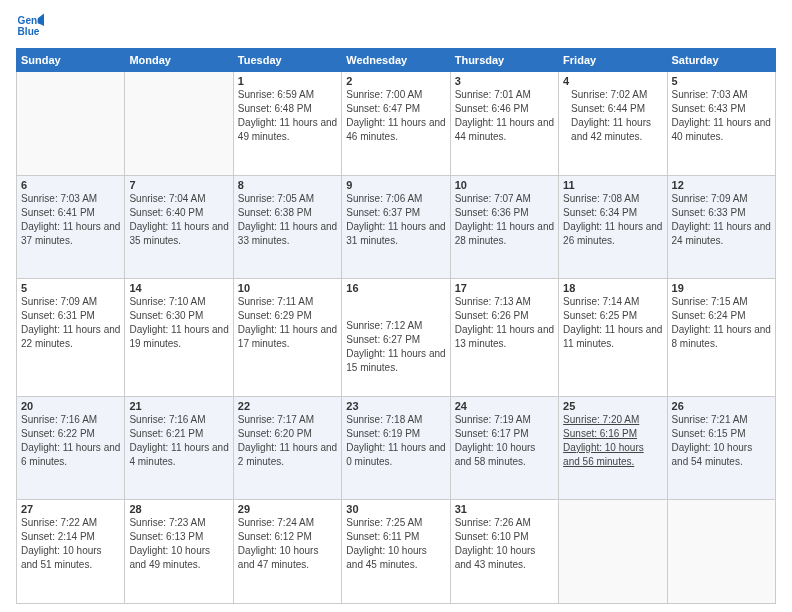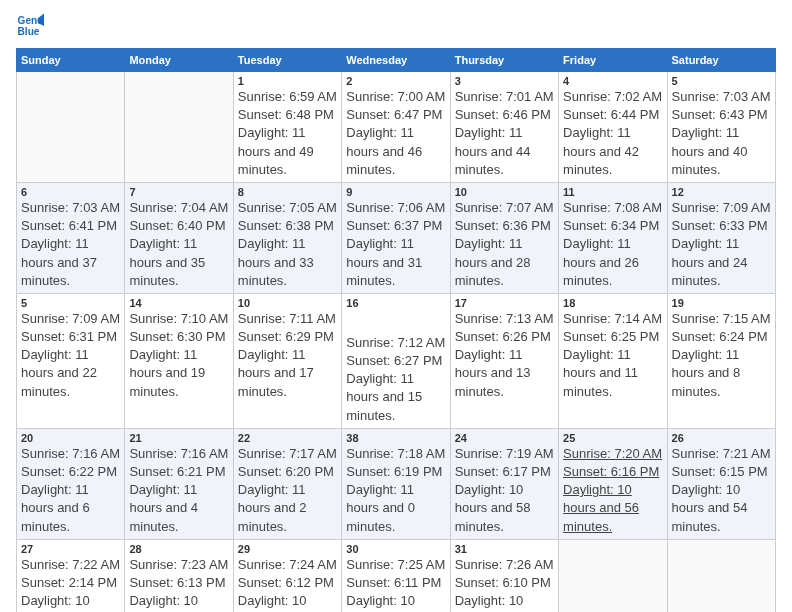--- a/index.html
+++ b/index.html
@@ -84,21 +84,21 @@
       background: #f9f9f9;
     }
     .day-num {
       font-size: 11px;
       font-weight: bold;
       color: #333;
       display: block;
       margin-bottom: 1px;
     }
     .cell-text {
-      font-size: 13px;
+      font-size: 10px;
       line-height: 1.4;
       color: #444;
     }
     .row-shade td {
       background: #f0f4fa;
     }
   </style>
 </head>
 <body>
 
@@ -150,21 +150,21 @@
 Daylight: 11 hours and 46 minutes.</div>
           </td>
           <td>
             <span class="day-num">3</span>
             <div class="cell-text" style="white-space: pre-line;">Sunrise: 7:01 AM
 Sunset: 6:46 PM
 Daylight: 11 hours and 44 minutes.</div>
           </td>
           <td>
             <span class="day-num">4</span>
-            <div class="cell-text" style="white-space: pre-line;">Sunrise: 7:02 AM
+            <div class="cell-text" style="white-space: pre-line; margin-left: 8px;">Sunrise: 7:02 AM
 Sunset: 6:44 PM
 Daylight: 11 hours and 42 minutes.</div>
           </td>
           <td>
             <span class="day-num">5</span>
             <div class="cell-text" style="white-space: pre-line;">Sunrise: 7:03 AM
 Sunset: 6:43 PM
 Daylight: 11 hours and 40 minutes.</div>
           </td>
         </tr>
@@ -269,21 +269,21 @@
 Sunset: 6:21 PM
 Daylight: 11 hours and 4 minutes.</div>
           </td>
           <td>
             <span class="day-num">22</span>
             <div class="cell-text" style="white-space: pre-line;">Sunrise: 7:17 AM
 Sunset: 6:20 PM
 Daylight: 11 hours and 2 minutes.</div>
           </td>
           <td>
-            <span class="day-num">38</span>
+            <span class="day-num">23</span>
             <div class="cell-text" style="white-space: pre-line;">Sunrise: 7:18 AM
 Sunset: 6:19 PM
 Daylight: 11 hours and 0 minutes.</div>
           </td>
           <td>
             <span class="day-num">24</span>
             <div class="cell-text" style="white-space: pre-line;">Sunrise: 7:19 AM
 Sunset: 6:17 PM
 Daylight: 10 hours and 58 minutes.</div>
           </td>

